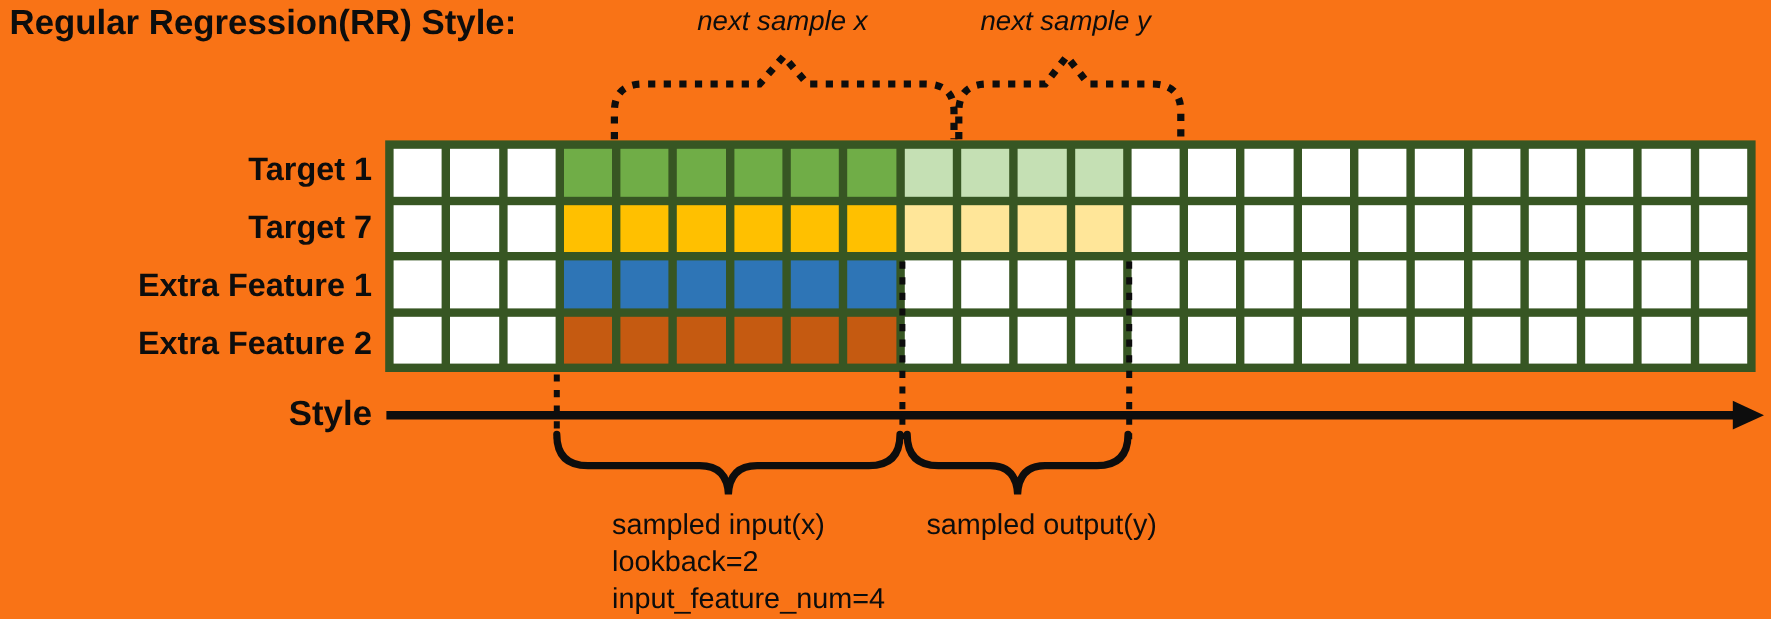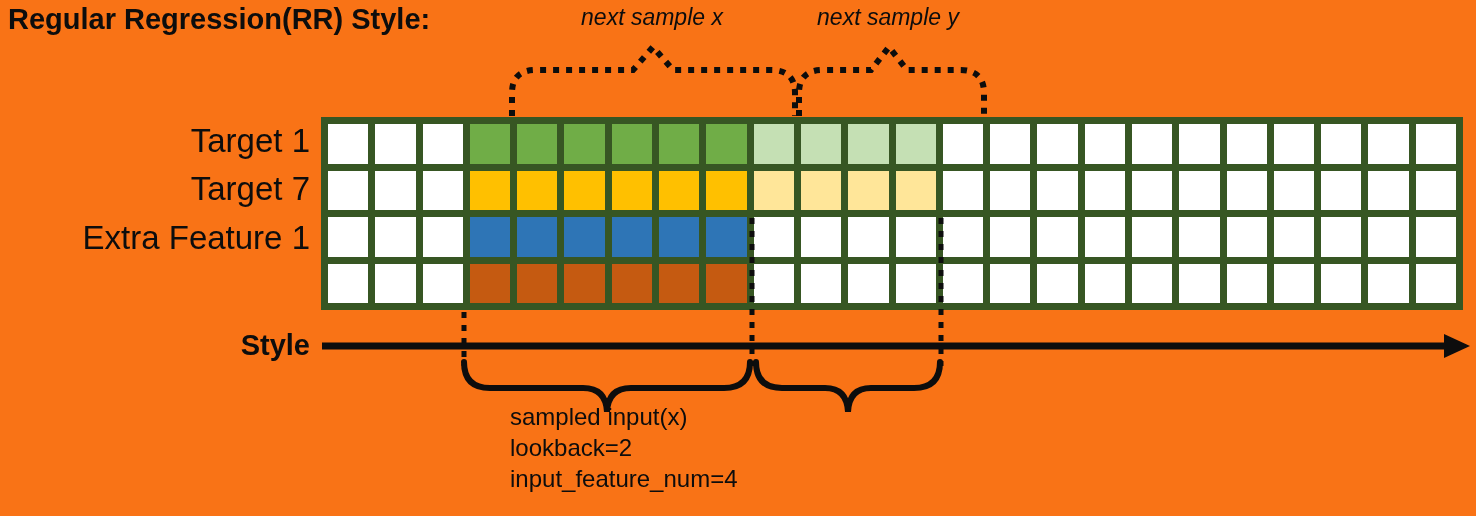--- a/index.html
+++ b/index.html
@@ -4,44 +4,45 @@
 <style>
   html,body{margin:0;padding:0;background:#ffffff;}
   .canvas{position:relative;width:1476px;height:516px;background:#f97316;overflow:hidden;
           font-family:"Liberation Sans", sans-serif;color:#0d0d0d;}
   .title{position:absolute;left:8px;top:3px;font-size:29px;font-weight:bold;white-space:nowrap;}
   .top-label{position:absolute;top:4px;width:260px;text-align:center;font-size:23px;
              font-style:italic;white-space:nowrap;}
   .top-label.x{left:522px;}
   .top-label.y{left:758px;}
   .row-label{position:absolute;right:1166px;height:48px;line-height:48px;text-align:center;
-             font-size:33px;font-weight:normal;white-space:nowrap;}
+             font-size:27px;font-weight:bold;white-space:nowrap;}
   .grid{position:absolute;left:321px;top:117px;width:1142px;height:193px;box-sizing:border-box;
         display:grid;grid-template-columns:repeat(24,1fr);grid-auto-rows:1fr;gap:7px;padding:7px;}
   .cell{background:#ffffff;}
   .time-label{position:absolute;right:1166px;top:327px;height:36px;line-height:36px;
               font-size:29px;font-weight:bold;text-align:right;}
   .overlay{position:absolute;left:0;top:0;width:1476px;height:516px;pointer-events:none;}
-  .note{position:absolute;top:401px;font-size:24px;line-height:31px;white-space:nowrap;}
+  .note{position:absolute;top:422px;font-size:24px;line-height:31px;white-space:nowrap;}
   .note.left{left:510px;}
   .note.right{left:772px;}
 </style>
 </head>
 <body>
 
 <div class="canvas">
 
   <div class="title">Regular Regression(RR) Style:</div>
 
   <div class="top-label y">next sample y</div>
   <div class="top-label x">next sample x</div>
 
   <div class="row-label" style="top:117px;">Target 1</div>
   <div class="row-label" style="top:165px;">Target 7</div>
   <div class="row-label" style="top:214px;">Extra Feature 1</div>
+  <div class="row-label" style="top:262px;">Extra Feature 2</div>
 
   <div class="grid" style="background: rgb(55, 86, 35);">
       <div class="cell" style="background: rgb(255, 255, 255);"></div>
       <div class="cell" style="background: rgb(255, 255, 255);"></div>
       <div class="cell" style="background: rgb(255, 255, 255);"></div>
       <div class="cell" style="background: rgb(112, 173, 71);"></div>
       <div class="cell" style="background: rgb(112, 173, 71);"></div>
       <div class="cell" style="background: rgb(112, 173, 71);"></div>
       <div class="cell" style="background: rgb(112, 173, 71);"></div>
       <div class="cell" style="background: rgb(112, 173, 71);"></div>
@@ -155,15 +156,16 @@
     <path d="M 756,362 Q 756,388 782,388 L 825,388 Q 847,388 848,412 Q 849,388 871,388 L 914,388 Q 940,388 940,362" fill="none" stroke="#0d0d0d" stroke-width="6" stroke-linecap="round"></path>
   </svg>
 
   <div class="note left">
     <div>sampled input(x)</div>
     <div>lookback=2</div>
     <div>input_feature_num=4</div>
   </div>
 
   <div class="note right">
+    <div>sampled output(y)</div>
   </div>
 
 </div>
 
 </body></html>

